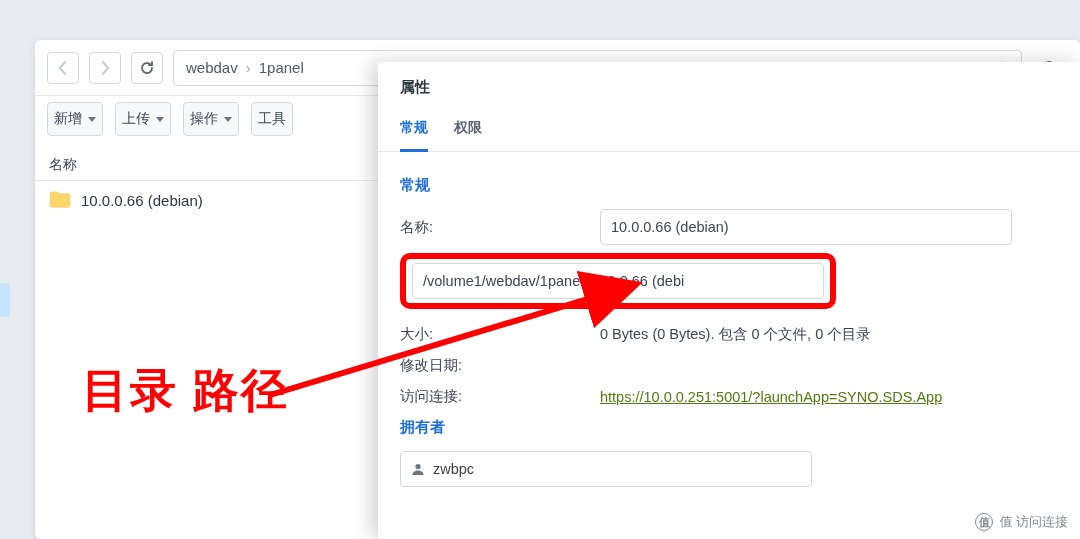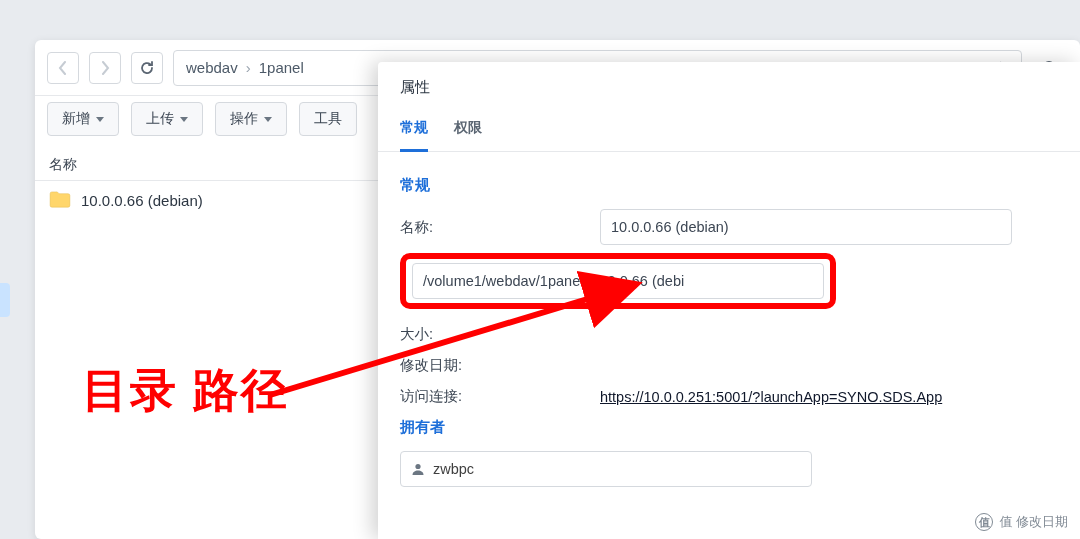--- a/index.html
+++ b/index.html
@@ -13,42 +13,42 @@
     .nav-btn.disabled { color: #c6ccd3; }
 
     .breadcrumb-bar { flex: 1; height: 36px; border: 1px solid #d5d9de; border-radius: 4px; display: flex; align-items: center; padding: 0 12px; gap: 8px; color: #4d5a68; font-size: 15px; text-align: center; }
     .breadcrumb-bar .crumb { cursor: pointer; }
     .breadcrumb-bar .sep { color: #9aa4af; }
     .star { color: #c0c5cb; margin-left: auto; font-size: 18px; }
 
     .search-wrap { width: 36px; height: 36px; display:flex; align-items:center; justify-content:center; color:#5a6572; }
 
     .action-row { display: flex; gap: 12px; padding: 6px 12px 10px; }
-    .action-btn { display: flex; align-items: center; gap: 6px; height: 34px; padding: 0 14px; border: 1px solid #d5d9de; border-radius: 4px; background: #f7f8fa; color: #3c4653; font-size: 14px; cursor: pointer; }
+    .action-btn { display: flex; align-items: center; gap: 6px; height: 34px; padding: 0 6px; border: 1px solid #d5d9de; border-radius: 4px; background: #f7f8fa; color: #3c4653; font-size: 14px; cursor: pointer; }
     .action-btn .caret { width: 0; height: 0; border-left: 4px solid transparent; border-right: 4px solid transparent; border-top: 5px solid #6b7682; }
 
     .list-header { padding: 10px 14px 6px; font-size: 14px; color: #3c4653; border-bottom: 1px solid #e6e8eb; }
 
     .file-row { display: flex; align-items: center; gap: 10px; padding: 10px 14px; font-size: 15px; color: #2d3743; cursor: pointer; }
     .folder-icon { width: 22px; height: 18px; }
 
     
     .panel { position: absolute; left: 378px; top: 62px; width: 702px; height: 477px; background: #fff; box-shadow: -6px 0 20px rgba(0,0,0,0.18); border-top-left-radius: 4px; }
-    .panel-title { padding: 16px 22px 12px; font-size: 15px; font-weight: 400; color: #2d3743; }
+    .panel-title { padding: 16px 22px 12px; font-size: 15px; font-weight: 700; color: #2d3743; }
     .panel-tabs { display: flex; gap: 26px; padding: 0 22px; border-bottom: 1px solid #e6e8eb; font-size: 14px; }
     .panel-tab { padding: 10px 0 12px; color: #5a6572; cursor: pointer; font-weight: 600; }
     .panel-tab.active { color: #1e6fd9; border-bottom: 3px solid #1e6fd9; margin-bottom:-1px; }
 
     .panel-body { padding: 18px 22px; }
     .section-title { font-size: 15px; color: #1e6fd9; font-weight: 600; margin: 6px 0 14px; }
 
     .kv { display: flex; align-items: center; margin-bottom: 12px; font-size: 14.5px; }
     .kv .k { width: 200px; color: #3c4653; }
     .kv .v { flex: 1; color: #3c4653; }
-    .kv .v a { color: #0f172a; text-decoration: underline; }
+    .kv .v a { color: #4d7c0f; text-decoration: underline; }
 
     .text-input { height: 36px; border: 1px solid #d5d9de; border-radius: 4px; padding: 0 10px; font-size: 14.5px; width: 412px; color: #3c4653; background:#fff; }
 
     .red-frame { border: 6px solid #ff0000; border-radius: 10px; padding: 4px 6px; display: inline-flex; position: relative; top:-4px; }
 
     .owner-row { display:flex; align-items:center; gap:8px; height:36px; border:1px solid #d5d9de; border-radius:4px; padding:0 10px; width:412px; color:#404040; font-size:14.5px; }
 
     
     .annot-text { position: absolute; left: 82px; top: 360px; font-size: 46px; font-weight: 800; color: #ff0000; letter-spacing: 2px; font-family: "Microsoft YaHei", sans-serif; }
     .arrow-svg { position: absolute; left: 265px; top: 270px; pointer-events:none; }
@@ -140,20 +140,21 @@
     <div class="kv">
       <div class="v">
         <span class="red-frame">
           <input class="text-input" value="/volume1/webdav/1panel/10.0.0.66 (debi" style="">
         </span>
       </div>
     </div>
 
     <div class="kv">
       <div class="k">大小:</div>
+      <div class="v">0 Bytes (0 Bytes). 包含 0 个文件,  0 个目录</div>
     </div>
 
     <div class="kv">
       <div class="k">修改日期:</div>
     </div>
 
     <div class="kv">
       <div class="k">访问连接:</div>
       <div class="v"><a href="#">https://10.0.0.251:5001/?launchApp=SYNO.SDS.App</a></div>
     </div>
@@ -179,14 +180,14 @@
   <defs>
       <marker id="ah" markerWidth="12" markerHeight="12" refX="9" refY="5" orient="auto">
         <path d="M0 0 L10 5 L0 10 Z" fill="#ff0000"></path>
       </marker>
     </defs>
   <line x1="5" y1="125" x2="372" y2="14" stroke="#ff0000" stroke-width="6" marker-end="url(#ah)"></line>
 </svg>
 
 <div class="watermark">
   <span class="wm-icon">值</span>
-  <span>值 修改日期</span>
+  <span>值 访问连接</span>
 </div>
 
 </body></html>

